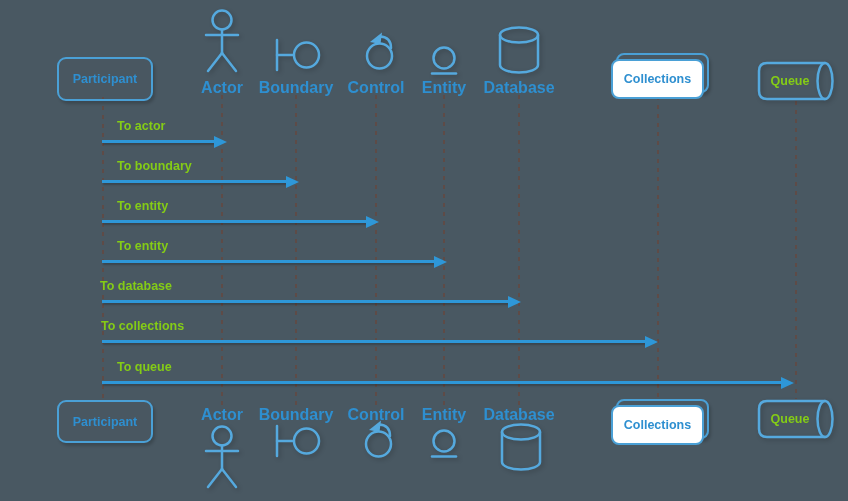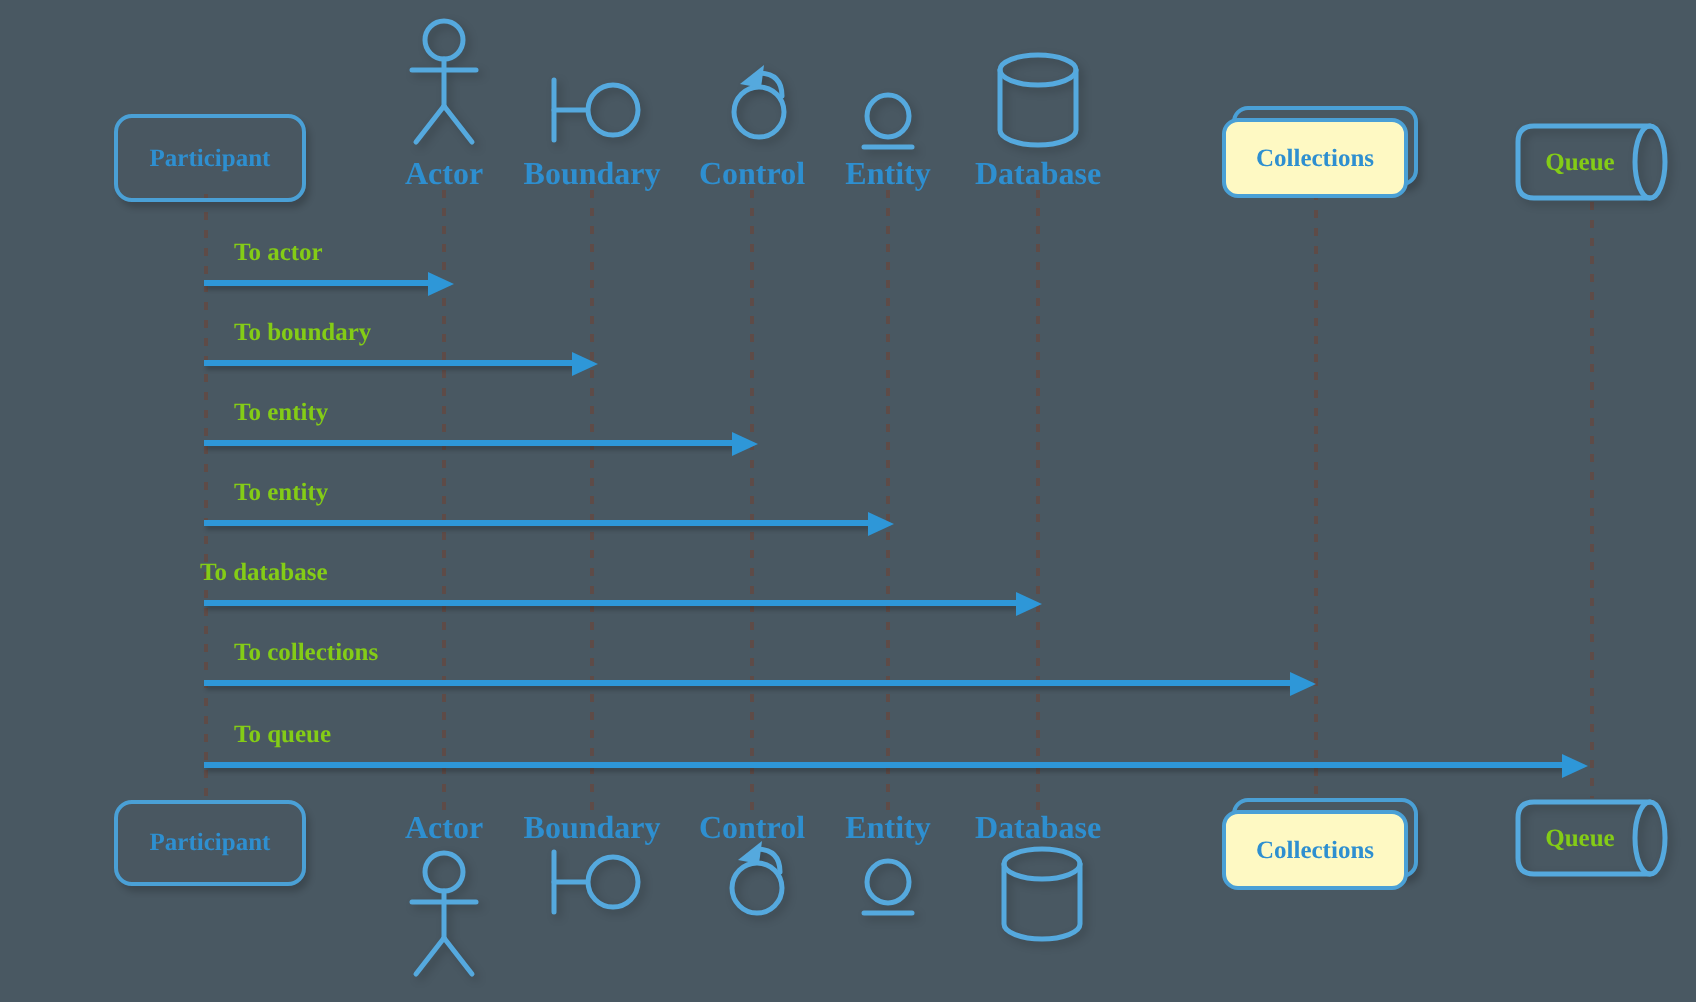--- a/index.html
+++ b/index.html
@@ -1,35 +1,35 @@
 <!DOCTYPE html>
 <html><head>
 <meta charset="utf-8">
 <style>
   html,body{margin:0;padding:0;background:#495862;}
   .diagram{
     position:relative;width:848px;height:501px;background:#495862;
-    font-family:Liberation Serif, serif;overflow:hidden;
+    font-family:Liberation Sans, sans-serif;overflow:hidden;
   }
   .lifeline{
     position:absolute;width:2px;
     background:repeating-linear-gradient(to bottom,#5e4b47 0 4px,transparent 4px 9px);
   }
   .pbox{
     position:absolute;border:2px solid #4aa0d6;border-radius:9px;
     color:#2e8fd0;font-weight:700;font-size:12.5px;
     display:flex;align-items:center;justify-content:center;
     box-shadow:2px 3px 3px rgba(0,0,0,0.18);background:rgba(73,88,98,0.01);
   }
   .col-back{
     position:absolute;border:2px solid #4aa0d6;border-radius:8px;
     box-shadow:2px 3px 3px rgba(0,0,0,0.18);
   }
   .col-front{
-    position:absolute;border:2px solid #4aa0d6;border-radius:8px;background:#fef9c3;
+    position:absolute;border:2px solid #4aa0d6;border-radius:8px;background:#ffffff;
     color:#2e8fd0;font-weight:700;font-size:12.5px;
     display:flex;align-items:center;justify-content:center;
   }
   .plabel{
     position:absolute;transform:translateX(-50%);
     color:#2e8fd0;font-weight:700;font-size:16px;white-space:nowrap;text-align:center;
   }
   .msg-label{
     position:absolute;color:#84cc16;font-weight:700;font-size:12.5px;white-space:nowrap;
   }
@@ -123,21 +123,21 @@
 
   <div class="msg-label" style="left:117px;top:199px">To entity</div>
   <div class="msg-line" style="left:102px;top:220px;width:264px"></div>
 
   <div class="msg-label" style="left:117px;top:239px">To entity</div>
   <div class="msg-line" style="left:102px;top:260px;width:332px"></div>
 
   <div class="msg-label" style="left:100px;top:279px">To database</div>
   <div class="msg-line" style="left:102px;top:300px;width:406px"></div>
 
-  <div class="msg-label" style="left:117px;top:319px">To collections</div>
+  <div class="msg-label" style="left:101px;top:319px">To collections</div>
   <div class="msg-line" style="left:102px;top:340px;width:543px"></div>
 
   <div class="msg-label" style="left:117px;top:360px">To queue</div>
   <div class="msg-line" style="left:102px;top:381px;width:679px"></div>
 
   <div class="pbox" style="left:57px;top:400px;width:92px;height:39px">
     <span>Participant</span>
   </div>
 
   <div class="plabel" style="left:222px;top:406px">Actor</div>

